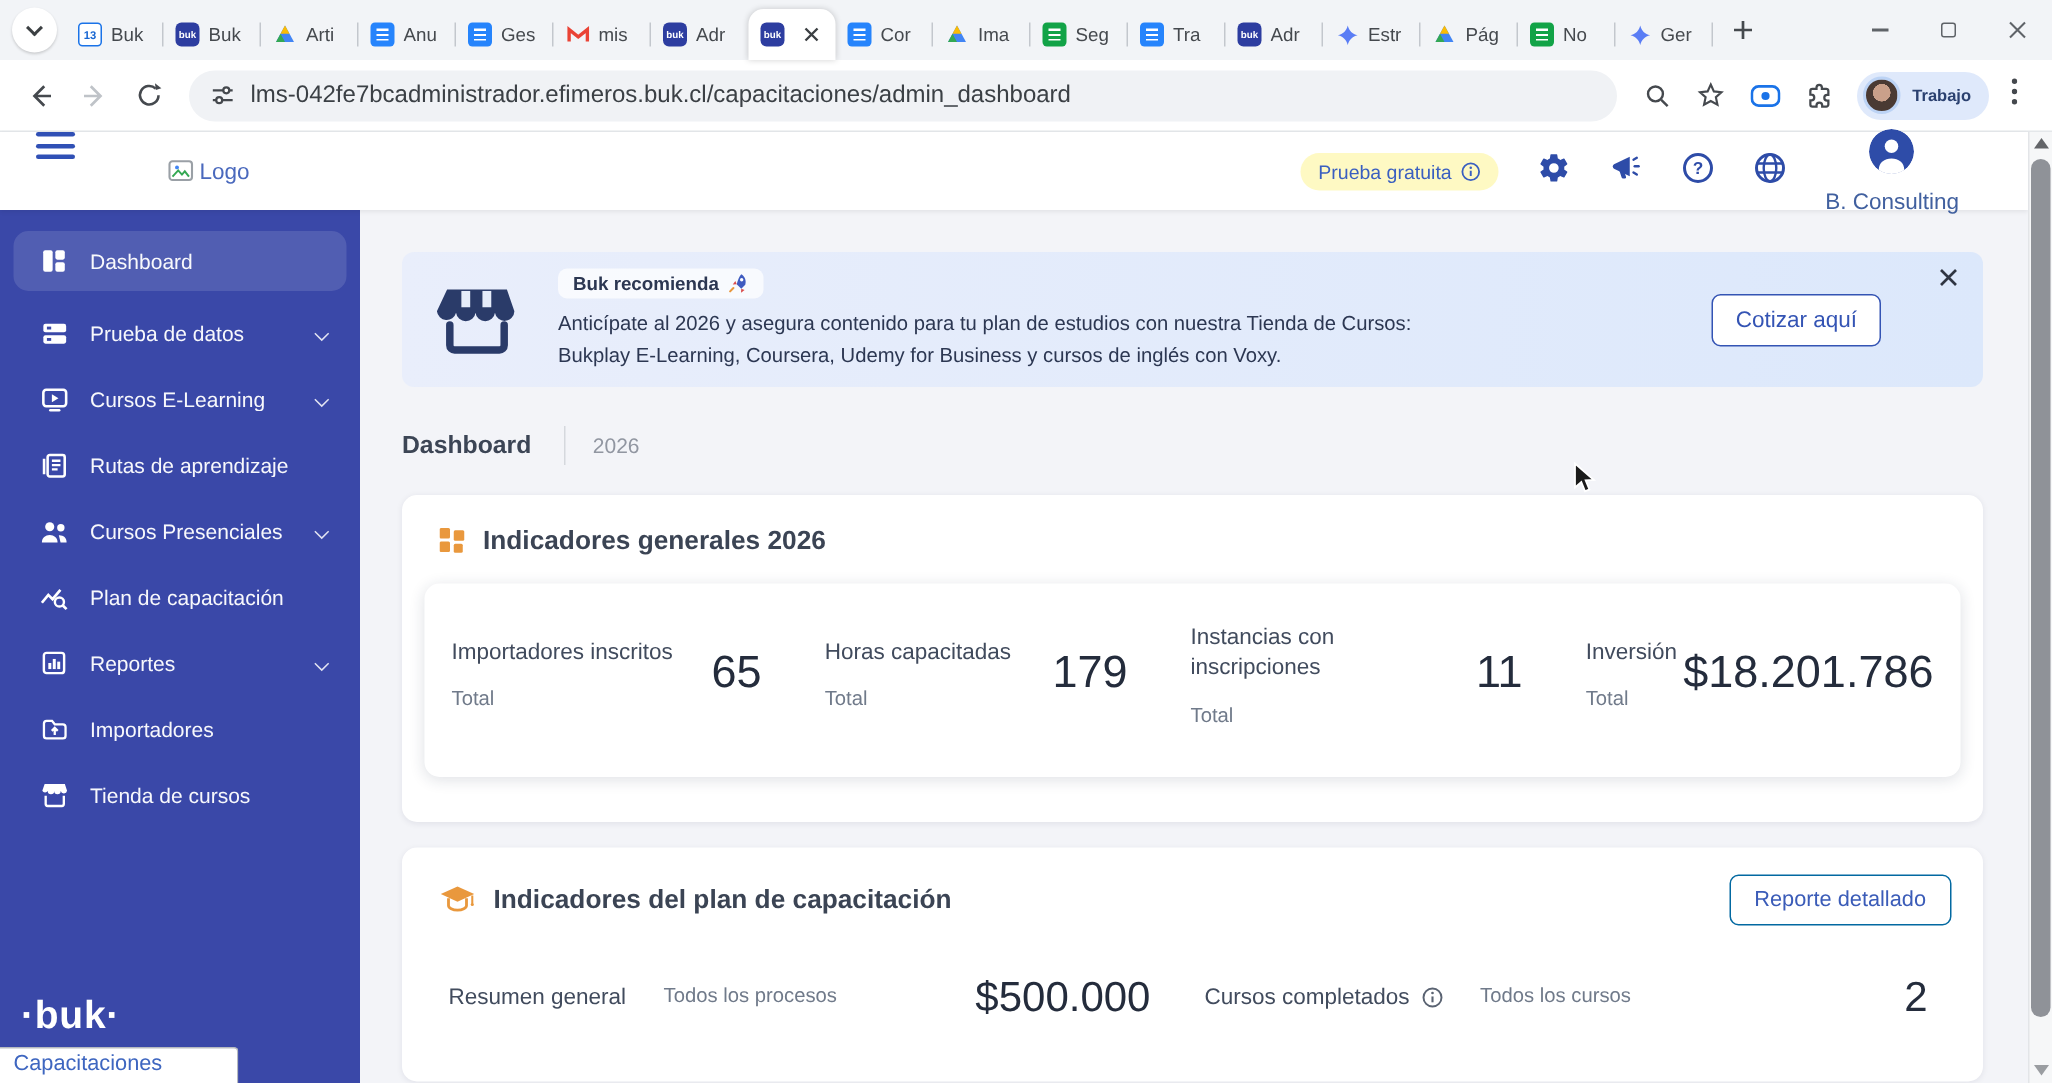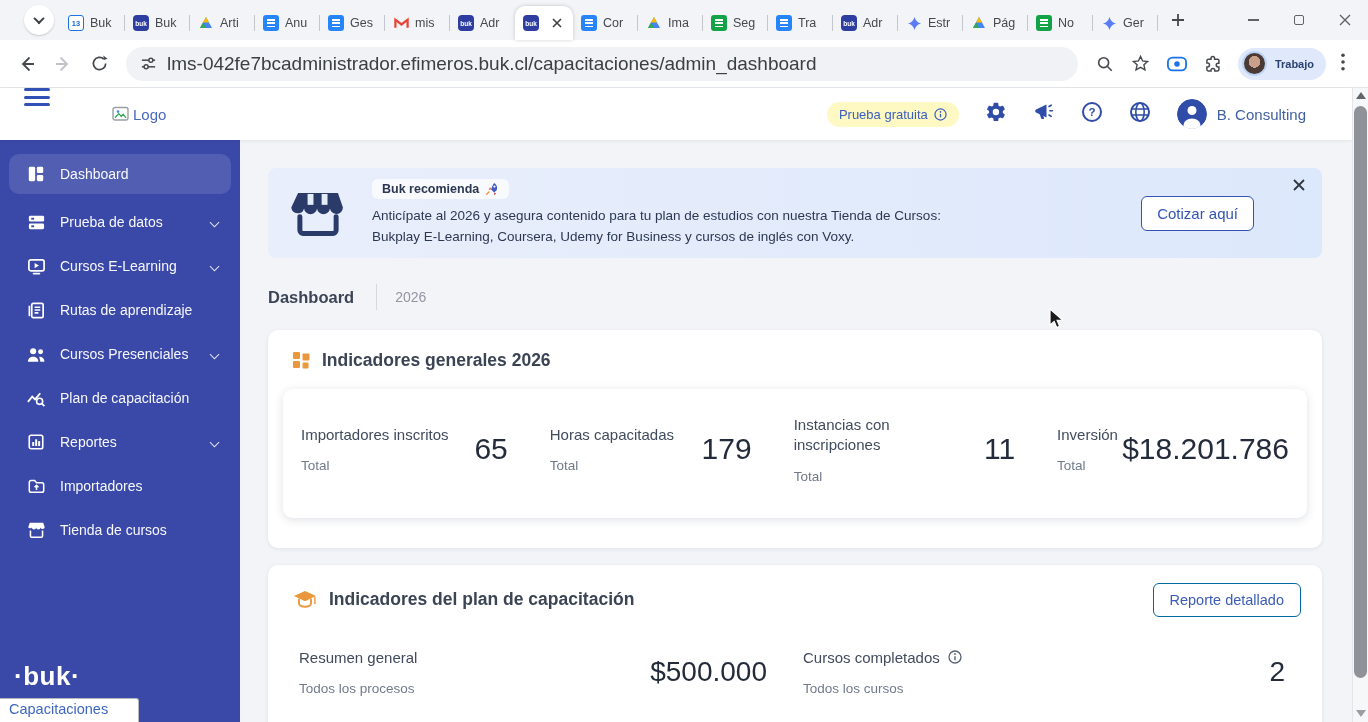--- a/index.html
+++ b/index.html
@@ -1,20 +1,20 @@
 <!DOCTYPE html>
 <html><head>
 <meta charset="utf-8">
 <style>
   * { margin:0; padding:0; box-sizing:border-box; }
   html,body { width:1368px; height:722px; overflow:hidden; }
   body { font-family:"Liberation Sans", sans-serif; background:#fff; position:relative; }
 
   
-  .tabstrip { position:absolute; top:0; left:0; right:0; height:40px; background:#f2f4f7; display:flex; align-items:flex-end; padding-left:24px; }
+  .tabstrip { position:absolute; top:0; left:0; right:0; height:40px; background:#f2f4f7; display:flex; align-items:flex-end; padding-left:8px; }
   .tabsearch { width:30px; height:30px; border-radius:15px; background:#fff; box-shadow:0 1px 2px rgba(0,0,0,.18); display:flex; align-items:center; justify-content:center; margin:0 6px 5px 0; flex:none; }
   .chev-d { width:8px; height:8px; border-right:2px solid #3c4043; border-bottom:2px solid #3c4043; transform:rotate(45deg) translate(-1px,-1px); }
   .tab { height:34px; width:65px; flex:none; display:flex; align-items:center; gap:6px; padding:0 8px; border-radius:10px 10px 0 0; position:relative; }
   .tab.sep::after { content:""; position:absolute; right:0; top:9px; width:1px; height:16px; background:#c3c7cd; }
   .tab.active { background:#fff; width:58px; box-shadow:0 0 4px rgba(0,0,0,.18); z-index:2; justify-content:space-between; }
   .tlabel { flex:1; min-width:0; overflow:hidden; white-space:nowrap; font-size:12.5px; color:#45494e; }
   .fav { width:16px; height:16px; flex:none; display:flex; align-items:center; justify-content:center; }
   .fav.cal { border:1.5px solid #1a73e8; border-radius:3px; color:#1967d2; font-size:7.5px; font-weight:bold; background:#fff; }
   .fav.buk { background:#2d3da0; border-radius:4px; color:#fff; font-size:6.5px; font-weight:bold; }
   .fav.docs { background:#2684fc; border-radius:3px; }
@@ -23,49 +23,49 @@
   .tclose { width:16px; height:16px; display:flex; align-items:center; justify-content:center; border-radius:8px; }
   .newtab { width:28px; height:28px; margin:0 0 6px 6px; display:flex; align-items:center; justify-content:center; flex:none; }
   .wincontrols { position:absolute; right:0; top:0; height:40px; display:flex; }
   .wincontrols > div { width:46px; height:40px; display:flex; align-items:center; justify-content:center; }
   .minbar { width:11px; height:1.6px; background:#5f6368; }
   .maxbox { width:10px; height:10px; border:1.4px solid #5f6368; border-radius:2px; }
 
   .toolbar { position:absolute; top:40px; left:0; right:0; height:48px; background:#fff; border-bottom:1px solid #e4e7ea; display:flex; align-items:center; padding:0 10px; gap:2px; }
   .navbtn { width:34px; height:34px; display:flex; align-items:center; justify-content:center; border-radius:17px; flex:none; }
   .omnibox { flex:1; height:34px; background:#f0f2f5; border-radius:17px; display:flex; align-items:center; gap:10px; padding:0 14px; margin:0 8px; min-width:0; }
-  .urltext { font-size:19px; color:#3b4045; white-space:nowrap; overflow:hidden; }
+  .urltext { font-size:16px; color:#3b4045; white-space:nowrap; overflow:hidden; }
   .toolicons { display:flex; align-items:center; gap:2px; flex:none; }
   .profilechip { height:32px; background:#dfe9fb; border-radius:16px; display:flex; align-items:center; gap:8px; padding:0 12px 0 4px; margin-left:6px; }
   .pavatar { width:25px; height:25px; border-radius:50%; background:radial-gradient(circle at 50% 42%, #caa08a 0 36%, #4a3a33 37% 100%); border:2px solid #bcd3f5; }
   .ptext { font-size:11px; color:#2b4170; font-weight:bold; }
   .kebab { font-size:16px; color:#4a4d51; width:30px; text-align:center; }
 
   
   .appheader { position:absolute; top:88px; left:0; right:16px; height:52px; background:#fff; box-shadow:0 1px 3px rgba(0,0,0,.07); display:flex; z-index:3; }
   .hamburger { width:26px; margin-left:24px; display:flex; flex-direction:column; gap:4.5px; }
   .hamburger span { height:3px; background:#3050b5; border-radius:2px; }
   .logobox { display:flex; align-items:center; gap:3px; margin-left:62px; }
   .logotext { font-size:15px; color:#4a69bd; }
   .hright { margin-left:auto; display:flex; align-items:center; gap:26px; padding-right:46px; }
   .trialpill { display:flex; align-items:center; gap:6px; background:#fef9c3; border-radius:14px; padding:5px 12px; font-size:13px; color:#3a5fc0; }
-  .acct { display:flex; align-items:center; gap:10px; }
+  .acct { display:flex; align-items:center; gap:10px;flex-direction:column; }
   .acctavatar { width:30px; height:30px; border-radius:50%; overflow:hidden; }
   .acctname { font-size:15px; color:#41609f; }
 
   
   .sidebar { position:absolute; top:140px; left:0; width:240px; bottom:0; background:#3a48a8; z-index:2; }
   .navlist { padding-top:14px; }
   .navitem { height:44px; display:flex; align-items:center; gap:14px; padding:0 18px 0 26px; color:rgba(255,255,255,.96); font-size:14px; }
   .navitem.active { background:rgba(255,255,255,.12); border-radius:10px; margin:0 9px 6px 9px; height:40px; padding-left:17px; }
   .nicon { width:20px; height:20px; flex:none; display:flex; align-items:center; justify-content:center; }
   .nlabel { flex:1; white-space:nowrap; overflow:hidden; }
   .nchev { width:7px; height:7px; border-right:1.8px solid rgba(255,255,255,.85); border-bottom:1.8px solid rgba(255,255,255,.85); transform:rotate(45deg); margin-right:4px; flex:none; }
   .brand { position:absolute; bottom:30px; left:14px; color:#fff; font-size:26px; font-weight:bold; letter-spacing:.5px; }
-  .statusbubble { position:absolute; left:0; bottom:0; background:#fff; border:1px solid #b6bac0; border-left:none; border-bottom:none; border-radius:0 3px 0 0; padding:2px 30px 5px 9px; font-size:14.5px; color:#3e66c0; z-index:6; }
+  .statusbubble { position:absolute; left:0; bottom:0; background:#fff; border:1px solid #b6bac0; border-left:none; border-bottom:none; border-radius:0 3px 0 0; padding:2px 50px 5px 9px; font-size:14.5px; color:#3e66c0; z-index:6; }
 
   
   .main { position:absolute; left:240px; top:140px; right:16px; bottom:0; background:#f3f4f8; padding:28px 30px 0 28px; overflow:hidden; }
   .banner { position:relative; height:90px; border-radius:8px; background:linear-gradient(90deg,#e9eefb 0%,#dce8fb 100%); display:flex; align-items:center; padding:0 20px 0 18px; }
   .bannericon { width:64px; flex:none; display:flex; justify-content:center; }
   .bannerbody { margin-left:22px; flex:1; min-width:0; }
   .badge { display:inline-flex; align-items:center; gap:6px; background:rgba(255,255,255,.72); border-radius:6px; padding:3px 10px; font-size:12.5px; color:#2c3752; font-weight:bold; }
   .bannertext { margin-top:7px; font-size:13.5px; color:#2c3752; line-height:1.5; }
   .ctabtn { flex:none; background:#fff; border:1px solid #3454b4; color:#3454b4; border-radius:6px; padding:8px 15px; font-size:15px; margin-right:48px; }
   .bclose { position:absolute; top:10px; right:14px; width:16px; height:16px; }
@@ -86,21 +86,21 @@
   .slabel { font-size:15px; color:#414b5d; line-height:1.35; }
   .ssub { font-size:13.5px; color:#707a8a; }
   .sval { font-size:30px; color:#242c3c; font-weight:500; white-space:nowrap; }
 
   .card.plan { margin-top:17px; padding:18px 15px 40px 15px; }
   .planhead { display:flex; align-items:center; gap:12px; padding-left:10px; }
   .reportbtn { margin-left:auto; background:#fff; border:1px solid #0369a1; color:#3b5cb8; border-radius:6px; padding:8px 16px; font-size:14.5px; margin-right:6px; }
   .planstats { margin-top:32px; display:grid; grid-template-columns:1fr 1fr; padding-left:16px; }
   .pgroup { display:flex; align-items:center; justify-content:space-between; padding-right:36px; }
   .pgroup.last { padding-right:22px; }
-  .plabels { display:flex; flex-direction:column; gap:15px; }
+  .plabels { display:flex; flex-direction:row; gap:25px; }
   .plabelrow { display:flex; align-items:center; gap:8px; font-size:15px; color:#414b5d; }
   .pval { font-size:28px; color:#242c3c; font-weight:500; white-space:nowrap; }
 
   
   .vscroll { position:absolute; top:88px; right:0; width:16px; bottom:0; background:#f6f7f8; border-left:1px solid #e3e5e8; z-index:10; }
   .sb-up { position:absolute; top:4px; left:3px; width:0; height:0; border-left:5px solid transparent; border-right:5px solid transparent; border-bottom:7px solid #636569; }
   .sb-thumb { position:absolute; top:18px; left:1px; width:13px; height:572px; background:#8f9298; border-radius:7px; }
   .sb-down { position:absolute; bottom:5px; left:3px; width:0; height:0; border-left:5px solid transparent; border-right:5px solid transparent; border-top:7px solid #9a9da1; }
   .cursor { position:absolute; left:1049px; top:308px; z-index:50; pointer-events:none; }
 </style>

